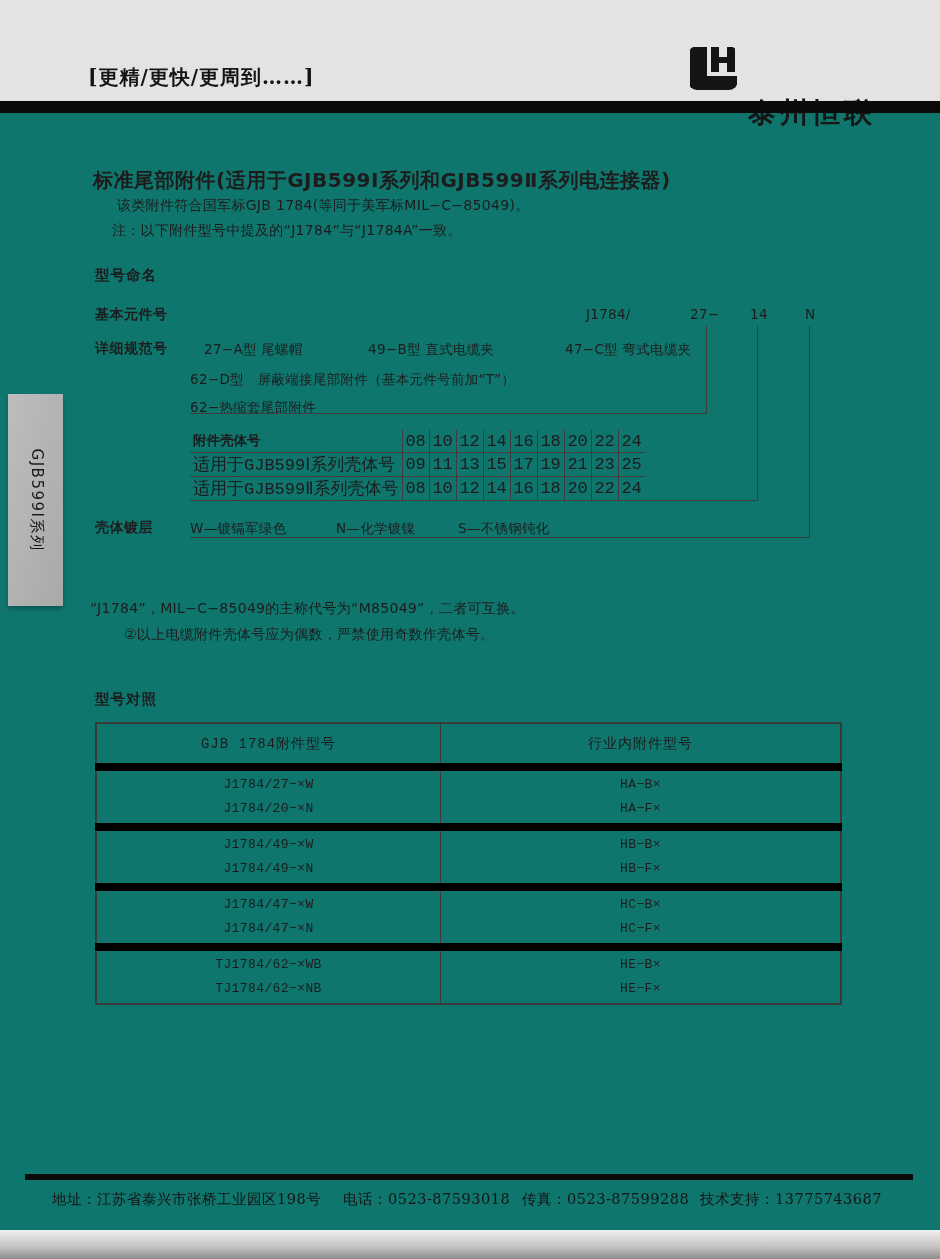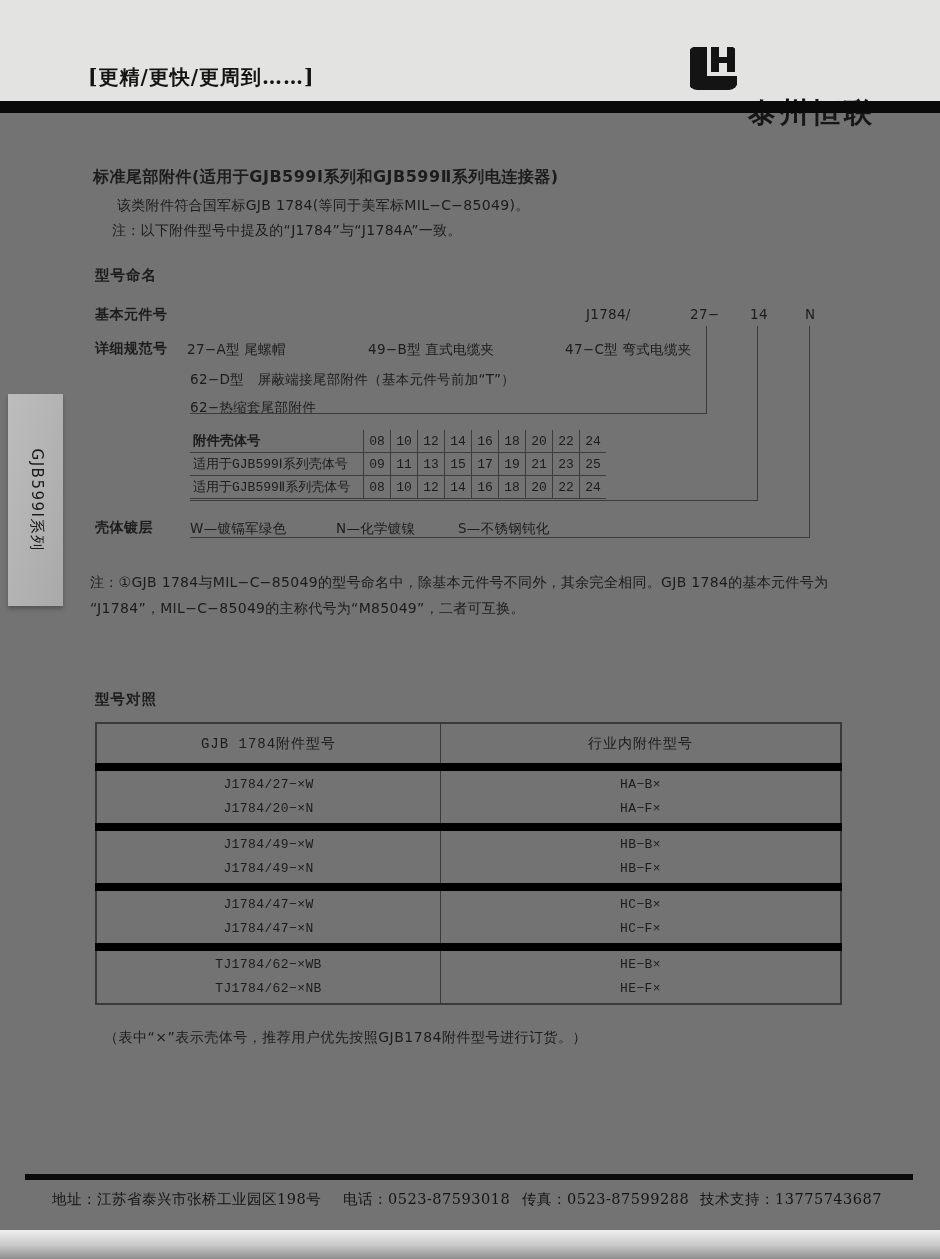--- a/index.html
+++ b/index.html
@@ -1,43 +1,43 @@
 <!DOCTYPE html>
 <html><head>
 <meta charset="utf-8">
 <style>
   html,body{margin:0;padding:0;background:#ffffff;}
-  .page{position:relative;width:940px;height:1259px;background:#737373;overflow:hidden;
+  .page{position:relative;width:940px;height:1259px;background:#0f766e;overflow:hidden;
         font-family:"DejaVu Sans",sans-serif;color:#1c1c1c;}
   .abs{position:absolute;}
   
   .hdr-band{top:0;left:0;width:940px;height:101px;background:#e3e3e2;}
   .hdr-bar{top:101px;left:0;width:940px;height:12px;background:#0a0a0a;}
   .slogan{left:88px;top:64px;font-family:"DejaVu Serif",serif;font-weight:bold;
           font-size:20px;letter-spacing:1px;color:#141414;}
   .logo{left:688px;top:46px;width:52px;height:46px;}
   .brand{left:748px;top:54px;font-size:28px;font-weight:bold;letter-spacing:4px;color:#161616;margin-top:40px;}
   
   .side-tab{left:8px;top:394px;width:55px;height:212px;
             background:linear-gradient(105deg,#bdbdbd,#a9a9a9);
             box-shadow:0 3px 4px rgba(0,0,0,.25);}
   .side-tab span{position:absolute;top:50%;left:50%;transform:translate(-50%,-50%) rotate(90deg);
             white-space:nowrap;font-size:15px;letter-spacing:1.5px;color:#1a1a1a;}
   
-  .title{left:93px;top:167px;font-size:16px;font-weight:bold;letter-spacing:.5px;text-align:right;}
+  .title{left:93px;top:167px;font-size:20px;font-weight:bold;letter-spacing:.5px;text-align:right;}
   .t14{font-size:14px;letter-spacing:.3px;}
   .t13{font-size:13.5px;letter-spacing:.3px;}
   .lbl{font-size:14px;font-weight:bold;letter-spacing:.5px;}
   .sech{font-size:14.5px;font-weight:bold;letter-spacing:1px;}
   
   .ln{background:#3c3c3c;}
   
   table{border-collapse:collapse;font-family:Liberation Mono, monospace;}
   .shell{left:190px;top:430px;}
-  .shell td{font-size:13px;height:22px;padding:0 3px;border-bottom:1px solid #3c3c3c;
+  .shell td{font-size:17px;height:22px;padding:0 3px;border-bottom:1px solid #3c3c3c;
             white-space:nowrap;}
   .shell td.v{border-left:1px solid #3c3c3c;width:26px;text-align:center;padding:0;}
   .shell td.l{width:167px;}
   .shell tr:first-child td.l{font-weight:bold;font-size:13.5px;}
   
   .comp{left:95px;top:722px;width:747px;}
   .comp table{width:747px;border:2px solid #3a3a3a;}
   .comp th{font-weight:normal;font-size:14px;height:37px;letter-spacing:1px;}
   .comp td{height:50px;text-align:center;font-size:13px;letter-spacing:.4px;
            border-top:8px solid #000000;vertical-align:middle;}
@@ -82,21 +82,21 @@
 
   <div class="abs sech" style="left:95px;top:266px">型号命名</div>
 
   <div class="abs lbl" style="left:95px;top:306px">基本元件号</div>
   <div class="abs t13" style="left:586px;top:306px">J1784/</div>
   <div class="abs t13" style="left:690px;top:306px">27−</div>
   <div class="abs t13" style="left:750px;top:306px">14</div>
   <div class="abs t13" style="left:805px;top:306px">N</div>
 
   <div class="abs lbl" style="left:95px;top:340px">详细规范号</div>
-  <div class="abs t13" style="left:187px;top:341px">27−A型 尾螺帽</div>
+  <div class="abs t13" style="left:204px;top:341px">27−A型 尾螺帽</div>
   <div class="abs t13" style="left:368px;top:341px">49−B型 直式电缆夹</div>
   <div class="abs t13" style="left:565px;top:341px">47−C型 弯式电缆夹</div>
   <div class="abs t13" style="left:190px;top:371px">62−D型　屏蔽端接尾部附件（基本元件号前加“T”）</div>
   <div class="abs t13" style="left:190px;top:399px">62−热缩套尾部附件</div>
 
   <div class="abs ln" style="left:706px;top:326px;width:1px;height:87px"></div>
   <div class="abs ln" style="left:190px;top:413px;width:517px;height:1px"></div>
   <div class="abs ln" style="left:757px;top:326px;width:1px;height:174px"></div>
   <div class="abs ln" style="left:190px;top:500px;width:568px;height:1px"></div>
   <div class="abs ln" style="left:809px;top:326px;width:1px;height:211px"></div>
@@ -143,22 +143,22 @@
       </tr>
     </tbody>
       </table>
   </div>
 
   <div class="abs lbl" style="left:95px;top:519px">壳体镀层</div>
   <div class="abs t13" style="left:190px;top:520px">W—镀镉军绿色</div>
   <div class="abs t13" style="left:336px;top:520px">N—化学镀镍</div>
   <div class="abs t13" style="left:458px;top:520px">S—不锈钢钝化</div>
 
-  <div class="abs t14" style="left:90px;top:574px">注：①GJB 1784与MIL−C−85049的型号命名中，除基本元件号不同外，其余完全相同。GJB 1784的基本元件号为</div>
   <div class="abs t14" style="left:90px;top:600px">“J1784”，MIL−C−85049的主称代号为“M85049”，二者可互换。</div>
+  <div class="abs t14" style="left:124px;top:626px">②以上电缆附件壳体号应为偶数，严禁使用奇数作壳体号。</div>
 
   <div class="abs sech" style="left:95px;top:690px">型号对照</div>
 
   <div class="abs comp">
     <table>
       <tbody>
           <tr>
         <th class="c1">GJB 1784附件型号</th>
         <th class="c2">行业内附件型号</th>
       </tr>
@@ -199,21 +199,20 @@
         </td>
         <td class="c2">
           <div>HE−B×</div>
           <div>HE−F×</div>
         </td>
       </tr>
     </tbody>
       </table>
   </div>
 
-  <div class="abs footnote">（表中“×”表示壳体号，推荐用户优先按照GJB1784附件型号进行订货。）</div>
 
   <div class="abs f-bar"></div>
   <div class="abs f-txt" style="left:52px">地址：江苏省泰兴市张桥工业园区198号</div>
   <div class="abs f-txt" style="left:343px">电话：0523-87593018</div>
   <div class="abs f-txt" style="left:522px">传真：0523-87599288</div>
   <div class="abs f-txt" style="left:700px">技术支持：13775743687</div>
 
   <div class="abs bottom-band"></div>
 
 </div>

